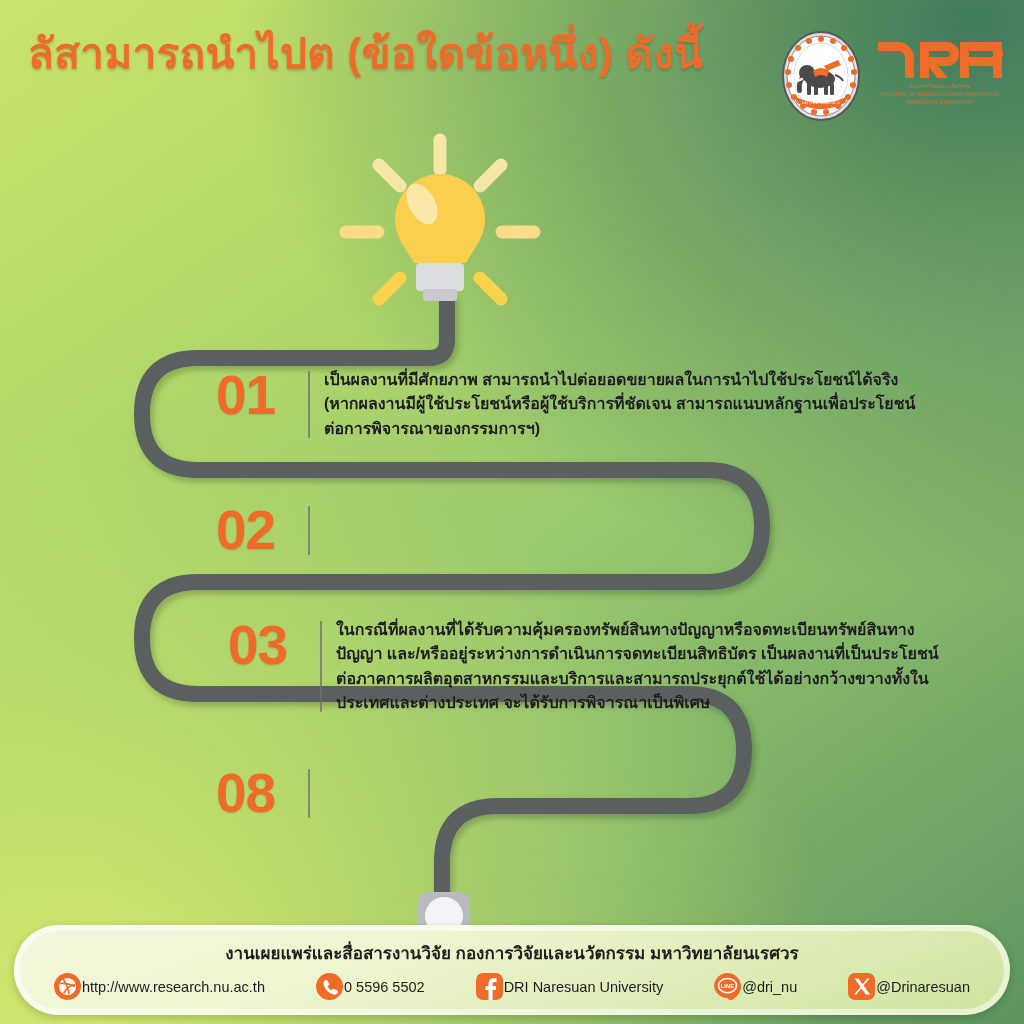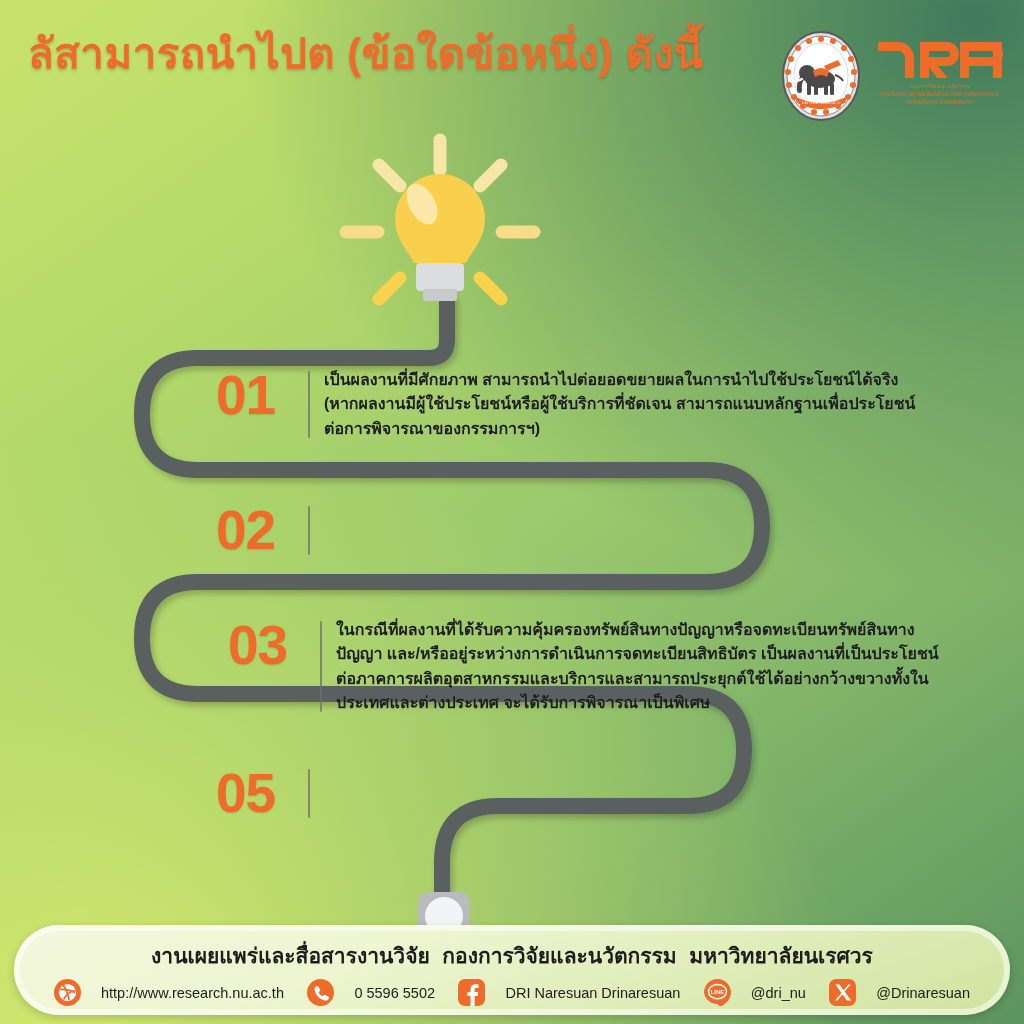--- a/index.html
+++ b/index.html
@@ -86,28 +86,28 @@
 
   
   #footer {
     position: absolute; left: 14px; top: 925px; width: 996px; height: 90px;
     border-radius: 46px;
     background: linear-gradient(160deg, #f3f7dd 0%, #eef5d0 35%, #dcebb4 72%, #cfe49f 100%);
     box-shadow: 0 3px 9px rgba(0,0,0,0.18), inset 0 0 0 6px rgba(255,255,255,0.5);
     padding: 12px 18px 0 18px;
   }
   #footer-title {
-    text-align: center; font-size: 21px; font-weight: bold; color: #1d1d1d;
-    margin-top: 2px; margin-bottom: 7px; white-space: nowrap; font-family: Liberation Mono, monospace;
+    text-align: center; font-size: 17px; font-weight: bold; color: #1d1d1d;
+    margin-top: 2px; margin-bottom: 7px; white-space: nowrap;
   }
   #footer-contacts {
     display: flex; align-items: center; justify-content: space-between;
     padding: 0 22px;
   }
-  .contact { display: flex; align-items: center; gap: 20px; }
+  .contact { display: flex; align-items: center; gap: 1px; }
   .contact-label { font-size: 14.5px; color: #1d1d1d; white-space: nowrap; }
   .ci { width: 27px; height: 27px; flex: 0 0 27px; }
 </style>
 </head>
 <body>
 
 <div id="stage">
 
   <svg id="cable" viewBox="0 0 1024 1024">
     <defs>
@@ -240,21 +240,21 @@
   <div class="item" id="item-03">
     <div class="item-num">03</div>
     <div class="item-divider"></div>
     <div class="item-text">ในกรณีที่ผลงานที่ได้รับความคุ้มครองทรัพย์สินทางปัญญาหรือจดทะเบียนทรัพย์สินทาง
 ปัญญา และ/หรืออยู่ระหว่างการดำเนินการจดทะเบียนสิทธิบัตร เป็นผลงานที่เป็นประโยชน์
 ต่อภาคการผลิตอุตสาหกรรมและบริการและสามารถประยุกต์ใช้ได้อย่างกว้างขวางทั้งใน
 ประเทศและต่างประเทศ จะได้รับการพิจารณาเป็นพิเศษ</div>
   </div>
 
   <div class="item" id="item-04">
-    <div class="item-num">05</div>
+    <div class="item-num">08</div>
     <div class="item-divider"></div>
   </div>
 
   <svg id="plug" viewBox="0 0 56 58">
     <rect x="2" y="4" width="52" height="48" rx="11" fill="#b9bbbe"></rect>
     <circle cx="28" cy="28" r="19" fill="#f3f4f5"></circle>
   </svg>
 
   <div id="footer">
     <div id="footer-title">งานเผยแพร่และสื่อสารงานวิจัย กองการวิจัยและนวัตกรรม มหาวิทยาลัยนเรศวร</div>
@@ -279,21 +279,21 @@
           <path d="M9.2 7.2 c1.6 -0.6 2.4 0.4 3 1.7 l0.8 1.8 c0.4 0.9 0.1 1.4 -0.6 1.9 l-0.8 0.6 c0.8 1.9 2.2 3.3 4.1 4.1 l0.6 -0.8 c0.5 -0.7 1 -1 1.9 -0.6 l1.8 0.8 c1.3 0.6 2.3 1.4 1.7 3 c-0.5 1.4 -2.2 2.2 -3.7 1.9 c-4.9 -1 -9.4 -5.5 -10.4 -10.4 c-0.3 -1.5 0.2 -3.2 1.6 -4 z" fill="#ffffff"></path>
         </svg>
         <span class="contact-label">0 5596 5502</span>
       </div>
 
       <div class="contact">
         <svg class="ci" viewBox="0 0 27 27">
           <rect x="0" y="0" width="27" height="27" rx="7" fill="#ef6b2a"></rect>
           <path d="M16.6 27 v-10.1 h3.1 l0.5 -3.8 h-3.6 v-2.4 c0 -1.1 0.3 -1.8 1.9 -1.8 h2 v-3.4 c-0.4 -0.05 -1.6 -0.17 -3 -0.17 c-3 0 -5 1.8 -5 5.1 v2.7 h-3.1 v3.8 h3.1 V27 z" fill="#ffffff"></path>
         </svg>
-        <span class="contact-label">DRI Naresuan Drinaresuan</span>
+        <span class="contact-label">DRI Naresuan University</span>
       </div>
 
       <div class="contact">
         <svg class="ci" viewBox="0 0 27 27">
           <path d="M13.5 0 a13.5 13.5 0 0 1 13.5 13.5 c0 7 -6 12 -11 14.5 l-2.5 -3 a13.5 13.5 0 0 1 -13.5 -11.5 a13.5 13.5 0 0 1 13.5 -13.5 z" fill="#ef6b2a"></path>
           <ellipse cx="13.5" cy="12.6" rx="9" ry="7.2" fill="none" stroke="#ffffff" stroke-width="1.5"></ellipse>
           <text x="13.5" y="15" font-size="6" fill="#ffffff" text-anchor="middle" font-family="'Liberation Sans',sans-serif" font-weight="bold">LINE</text>
         </svg>
         <span class="contact-label">@dri_nu</span>
       </div>

